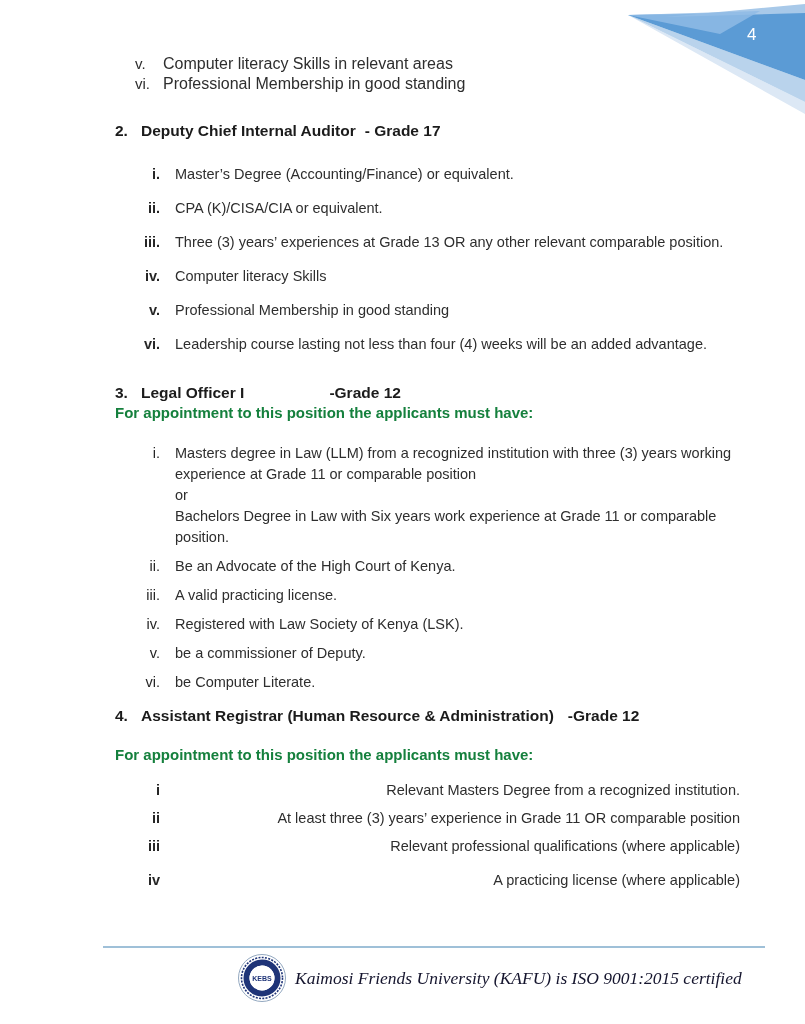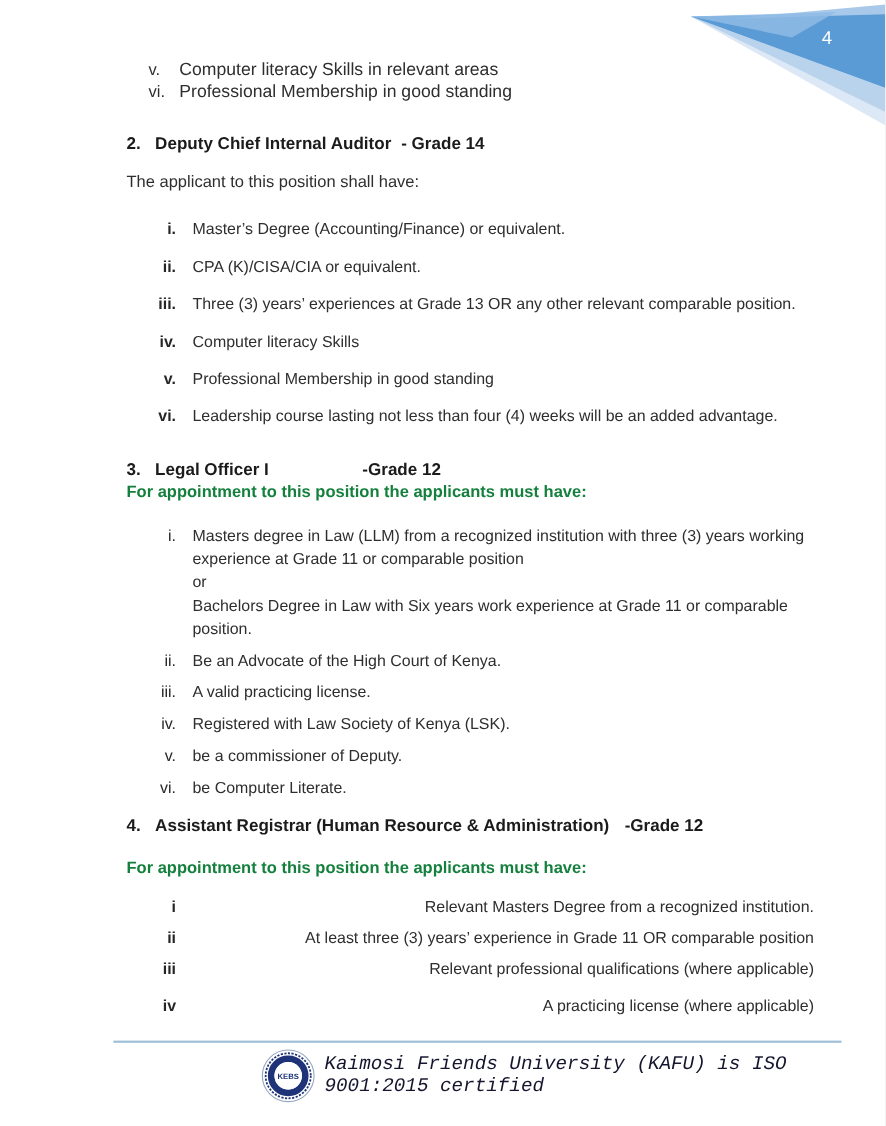--- a/index.html
+++ b/index.html
@@ -49,21 +49,21 @@
   .sec4 .item .m { line-height:20px; font-weight:bold; }
   .sec4 .item .t { line-height:20px;text-align:right; }
   .sec4 .item { margin-bottom:8px; }
   .sec4 .item-last { margin-top:14px; }
 
   
   .footer { position:absolute; left:103px; right:40px; top:946px; }
   .footer-line { height:2px; background:#9fc0d8; }
   .footer-row { display:flex; align-items:center; margin-top:5px; margin-left:134px; }
   .footer-logo { flex:none; width:50px; height:50px; }
-  .footer-text { margin-left:8px; font-family:Liberation Mono, monospace;
+  .footer-text { margin-left:8px; font-family:Liberation Serif, serif;
                  font-style:italic; font-size:17.5px; color:#15152e; }
 </style>
 </head>
 <body>
 
 <div class="page">
 
   <svg class="corner" viewBox="0 0 185 118">
     <polygon points="8,15 185,102 185,114" fill="#dce8f5"></polygon>
     <polygon points="8,15 185,80 185,102" fill="#b9d3ec"></polygon>
@@ -83,23 +83,22 @@
       <div class="row">
         <span class="m">vi.</span>
         <span class="t">Professional Membership in good standing</span>
       </div>
     </div>
 
     <div class="sec2">
       <div class="sec-head sec2-head">
         <span class="num">2.</span>
         <span>Deputy Chief Internal Auditor</span>
-        <span class="grade g2">- Grade 14</span>
-      </div>
-      <div class="sec2-intro">The applicant to this position shall have:</div>
+        <span class="grade g2">- Grade 17</span>
+      </div>
       <div class="list">
         <div class="item">
           <span class="m">i.</span>
           <span class="t">Master’s Degree (Accounting/Finance) or equivalent.</span>
         </div>
         <div class="item">
           <span class="m">ii.</span>
           <span class="t">CPA (K)/CISA/CIA or equivalent.</span>
         </div>
         <div class="item">

